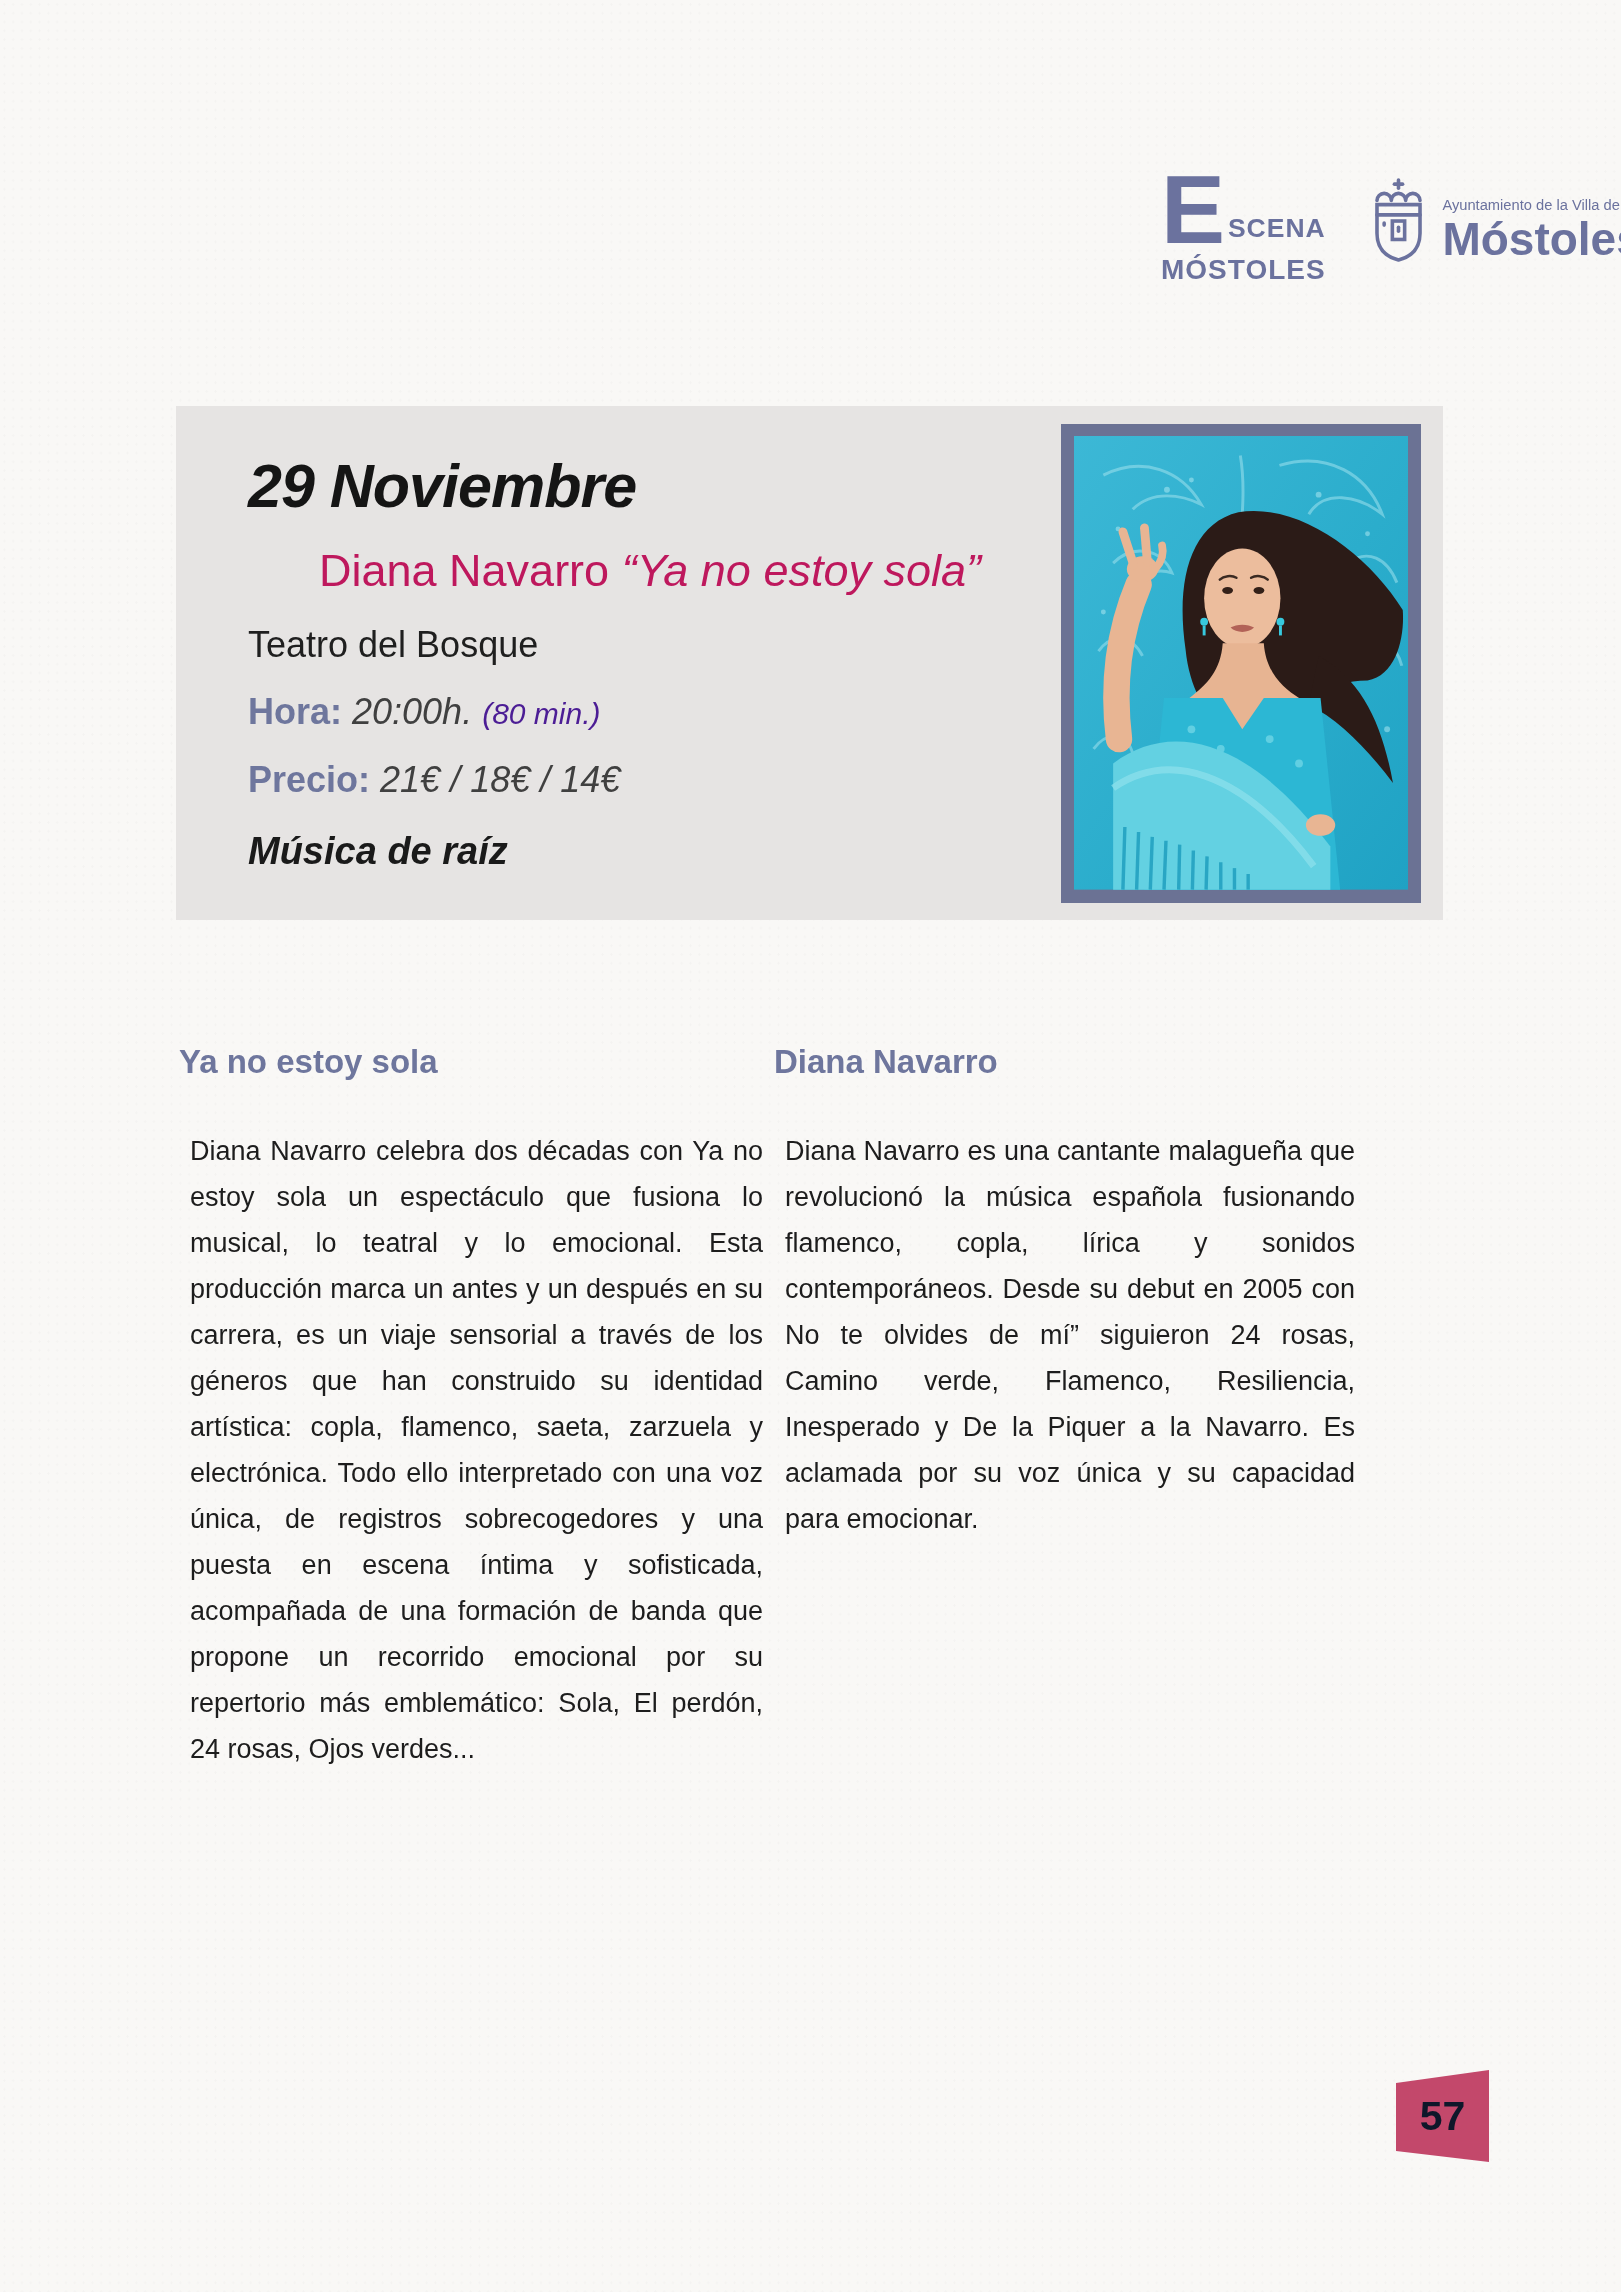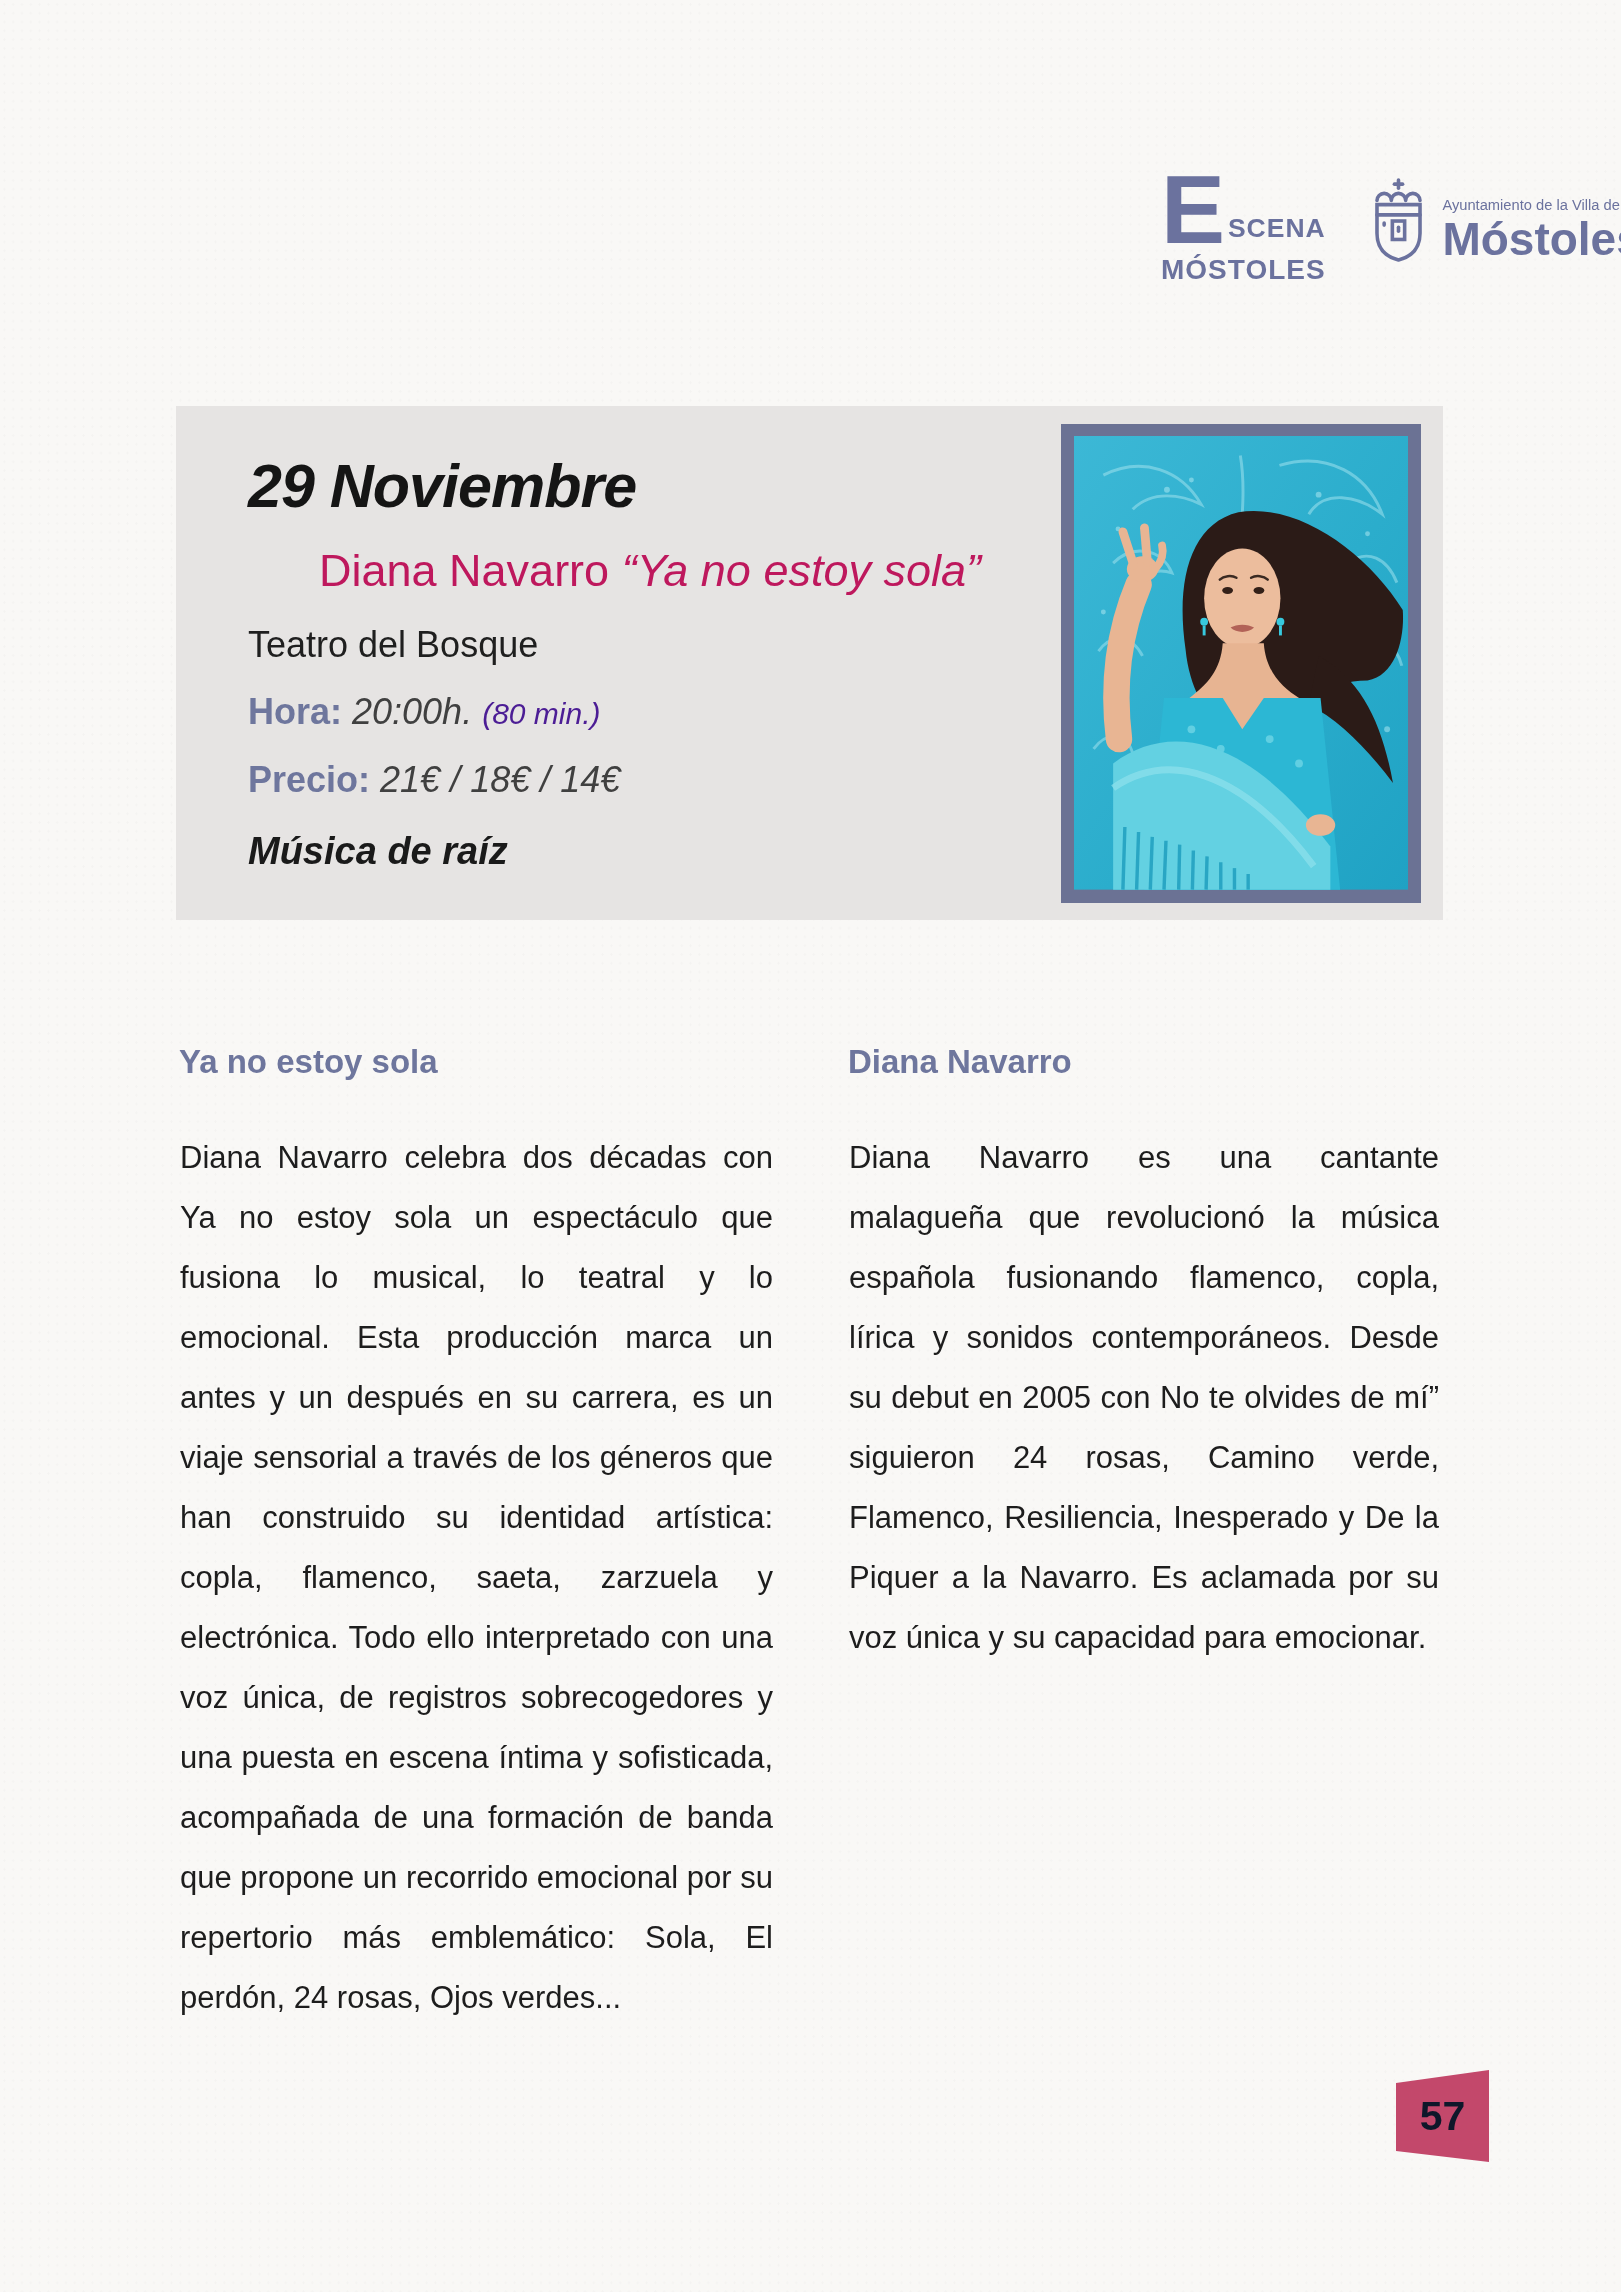--- a/index.html
+++ b/index.html
@@ -37,25 +37,25 @@
   .meta-label{color:#6e769d;font-weight:700;}
   .meta-value{color:#404040;font-style:italic;}
   .duration{font-style:italic;font-size:30px;color:#4c1d95;}
   .event-genre{margin-top:29px;font-size:38px;font-weight:700;font-style:italic;color:#1a1a1a;}
 
   
   .photo-frame{position:absolute;left:885px;top:17.6px;width:360px;height:479px;background:#6b7294;padding:12.7px;box-sizing:border-box;}
   .photo-frame svg{width:100%;height:100%;display:block;}
 
   
-  .columns{position:absolute;left:179px;top:1043px;width:1265px;display:flex;gap:74px;}
+  .columns{position:absolute;left:179px;top:1043px;width:1265px;display:flex;}
   .col{width:595px;}
   .col.right{width:592px;}
   .col h3{font-size:33px;font-weight:700;color:#6e769d;margin:0 0 47px 0;}
-  .col p{font-size:31px;line-height:60px;text-align:justify;color:#1d1d1d;margin:1px;}
+  .col p{font-size:27px;line-height:46px;text-align:justify;color:#1d1d1d;margin:11px;}
 
   
   .page-badge{
     position:absolute;left:1396px;top:2070px;width:93px;height:92px;
     background:#c3486b;
     clip-path:polygon(0 14%, 100% 0, 100% 100%, 0 88%);
     display:flex;align-items:center;justify-content:center;
     color:#0f172a;font-size:41px;font-weight:700;
   }
 </style>

